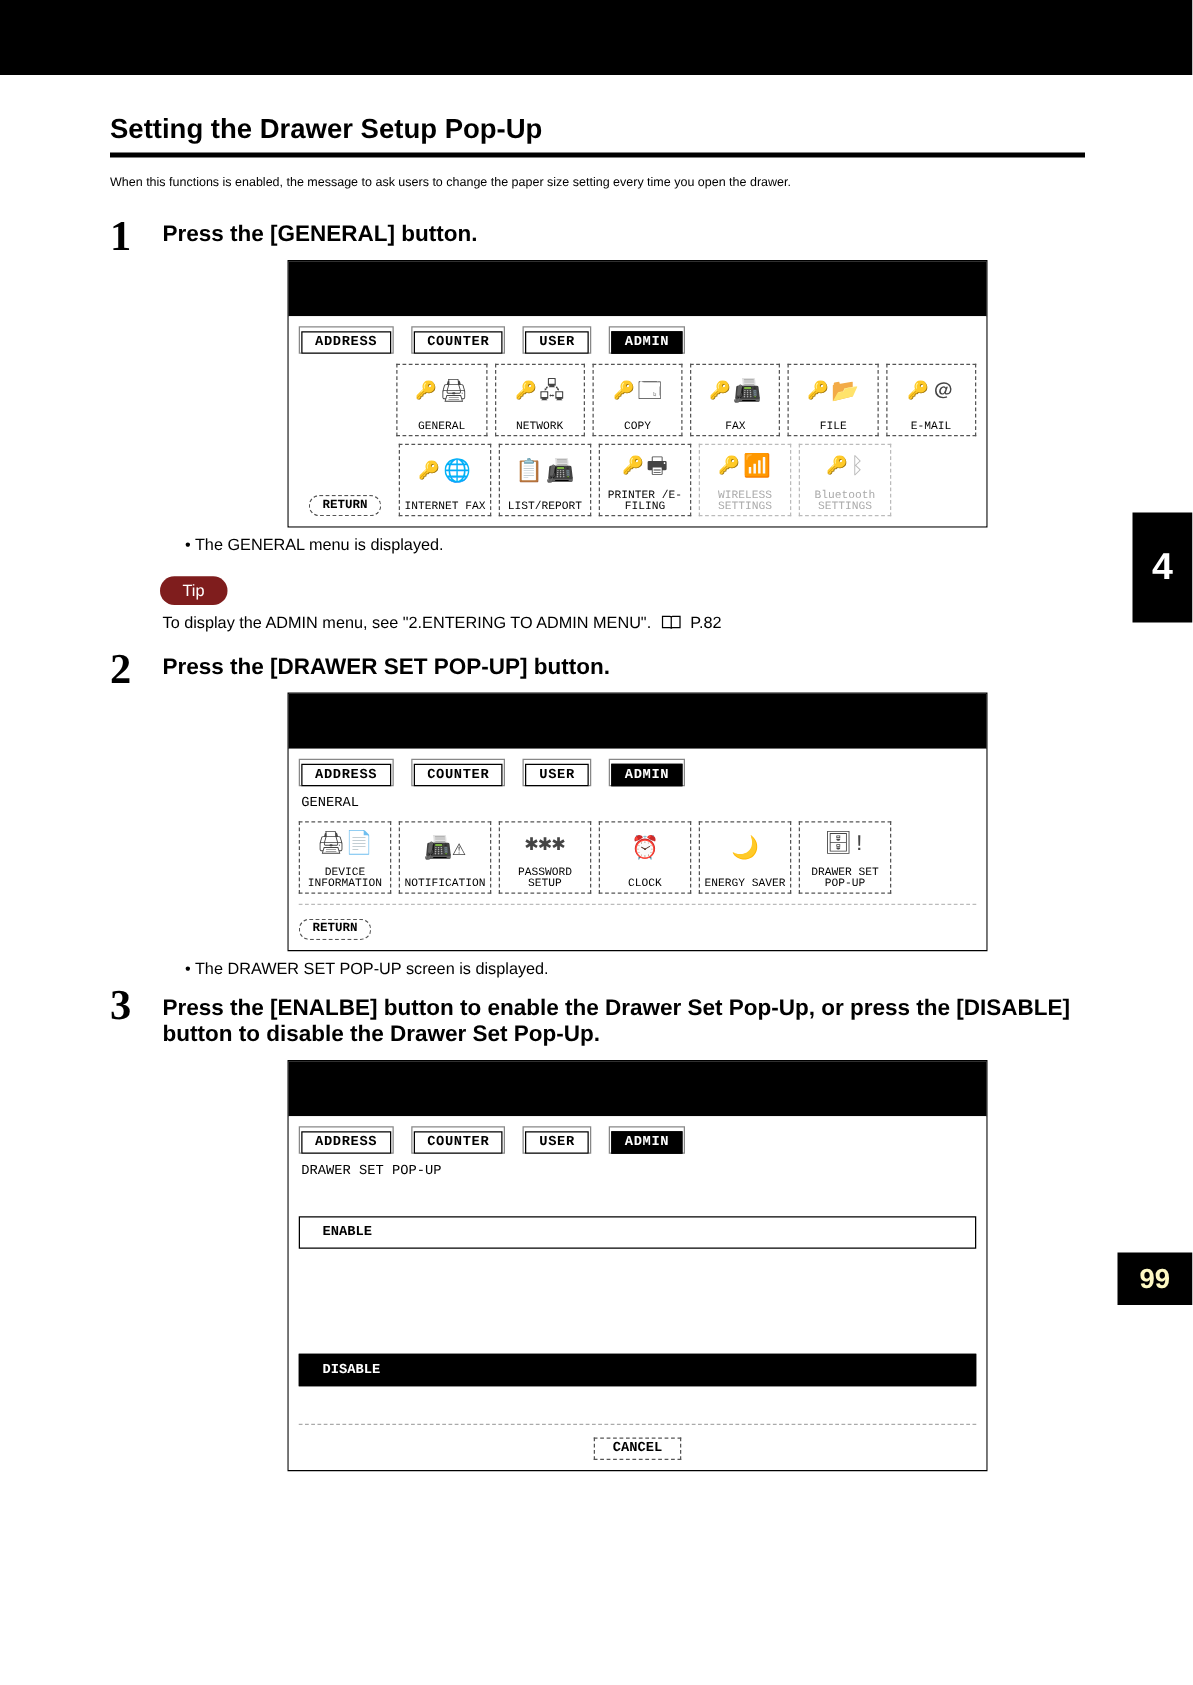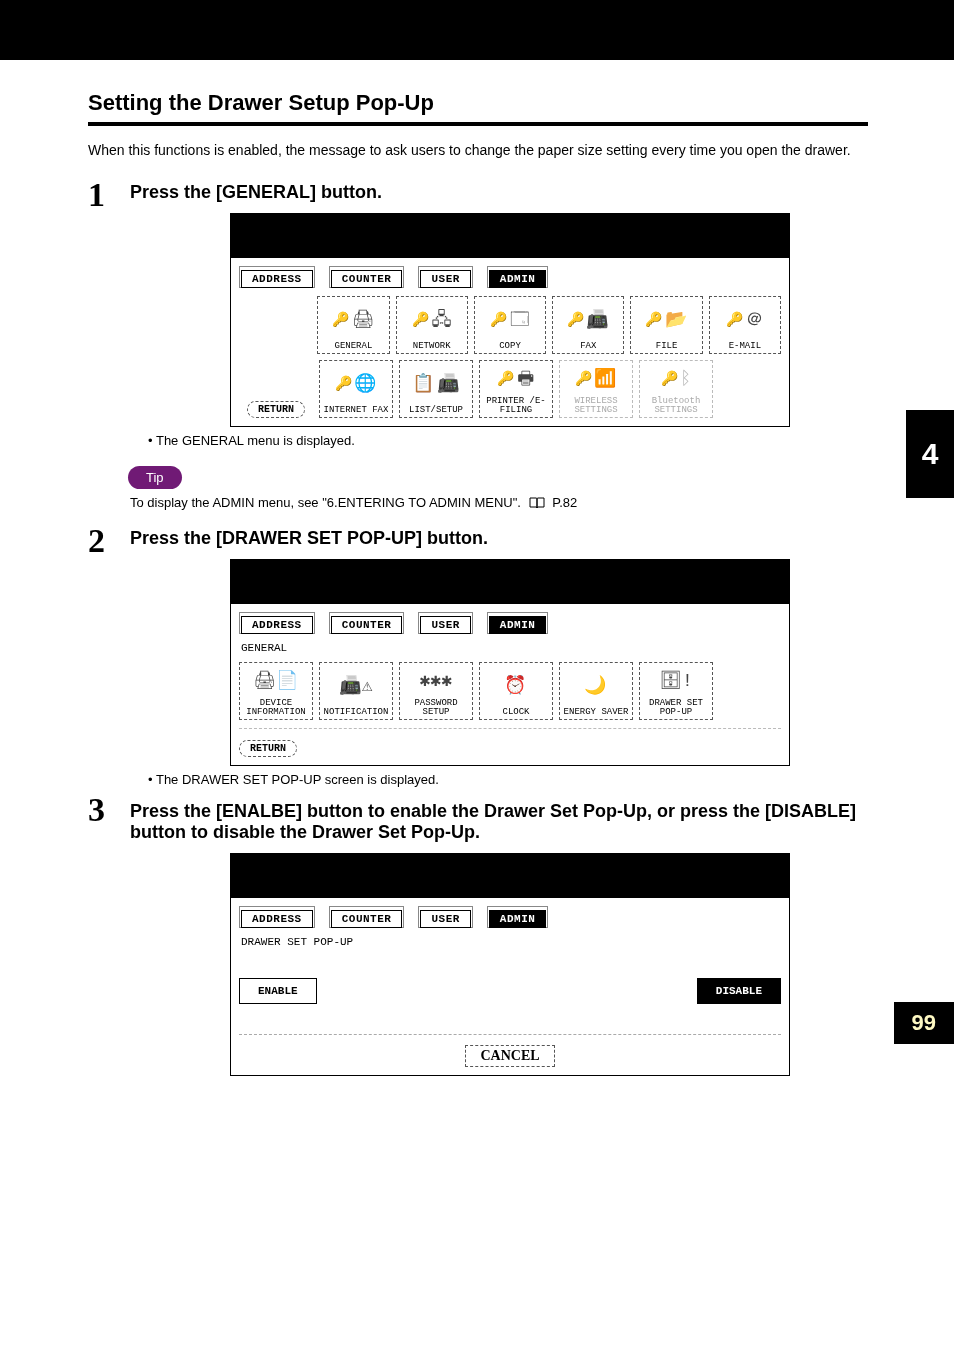--- a/index.html
+++ b/index.html
@@ -2,28 +2,28 @@
 <html><head>
 <meta charset="utf-8">
 <style>
   * { box-sizing: border-box; margin: 0; padding: 0; }
   html, body { width: 954px; height: 1348px; background: #fff; font-family: Arial, Helvetica, sans-serif; color: #000; }
   .page { position: relative; width: 954px; height: 1044px; }
   .topbar { position: absolute; top: 0; left: 0; width: 954px; height: 60px; background: #000; }
   .content { position: absolute; top: 90px; left: 88px; width: 780px; }
   .section-title { font-size: 22px; font-weight: bold; margin-bottom: 6px; }
   .thick-rule { height: 4px; background: #000; margin-bottom: 14px; }
-  .intro { font-size: 14px; line-height: 1.45; margin-bottom: 22px; }
+  .intro { font-size: 10px; line-height: 1.45; margin-bottom: 22px; }
   .step { position: relative; padding-left: 42px; margin-bottom: 8px; }
   .stepnum { position: absolute; left: 0; top: -6px; font-size: 34px; font-weight: 900; font-family: Georgia, 'Times New Roman', serif; }
   .step-heading { font-size: 18px; font-weight: bold; margin-bottom: 10px; }
   .step-heading.pad { padding-top: 4px; }
   .bullet { font-size: 13px; margin: 2px 0 10px 18px; }
   .bullet::before { content: "•  "; }
-  .tip-badge { display: inline-block; background: #701a75; color: #fff; border-radius: 14px; padding: 4px 18px; font-size: 13px; margin: 8px 0 6px 40px; }
+  .tip-badge { display: inline-block; background: #7f1d1d; color: #fff; border-radius: 14px; padding: 4px 18px; font-size: 13px; margin: 8px 0 6px 40px; }
   .tip-text { font-size: 13px; margin: 0 0 18px 42px; }
   .book-icon { display: inline-block; vertical-align: -2px; margin: 0 4px; }
 
   
   .screen { width: 560px; margin: 8px 0 6px 100px; border: 1px solid #000; background: #fff; }
   .screen-header { height: 44px; background: #000; }
   .screen-body { padding: 8px; background: #fff; }
   .tabs { display: flex; gap: 14px; margin-bottom: 8px; }
   .tab { font-family: 'Courier New', monospace; font-size: 11px; font-weight: bold; letter-spacing: 0.5px; padding: 2px 10px; border: 1px solid #000; background: #fff; }
   .tab.active { background: #000; color: #fff; border: 1px solid #000; }
@@ -32,25 +32,25 @@
   .menu-btn.dis { color: #aaa; border-color: #bbb; }
   .menu-btn .ico { flex: 1; display: flex; align-items: center; justify-content: center; font-size: 18px; color: #444; gap: 2px; }
   .menu-btn.dis .ico { color: #bbb; }
   .key { font-size: 14px; }
   .return-btn { display: inline-block; border: 1px dashed #555; border-radius: 14px; font-family: 'Courier New', monospace; font-size: 10px; font-weight: bold; padding: 2px 10px; }
   .row1 { display: flex; gap: 6px; align-items: flex-end; }
   .spacer { width: 74px; }
 
   .breadcrumb { font-family: 'Courier New', monospace; font-size: 11px; margin: 2px 0 8px 2px; }
 
-  .option-row { display: flex; gap: 40px; justify-content: space-between; margin: 30px 0; }
+  .option-row { display: flex; gap: 84px; justify-content: space-between; margin: 30px 0; flex-direction: column; }
   .opt-btn { font-family: 'Courier New', monospace; font-size: 11px; font-weight: bold; padding: 6px 18px; border: 1px solid #000; }
   .opt-btn.sel { background: #000; color: #fff; }
   .cancel-row { display:flex; justify-content:center; border-top: 1px dashed #aaa; padding-top: 10px; }
-  .cancel-btn { font-family: Liberation Serif, serif; font-size: 14px; font-weight: bold; border: 1px dashed #555; padding: 2px 14px; }
+  .cancel-btn { font-family: Liberation Mono, monospace; font-size: 11px; font-weight: bold; border: 1px dashed #555; padding: 2px 14px; }
 
   
   .side-tab { position: absolute; right: 0; top: 410px; width: 48px; height: 88px; background: #000; color: #fff; display: flex; align-items: center; justify-content: center; font-size: 30px; font-weight: bold; }
   .page-num { position: absolute; right: 0; bottom: 0; background: #000; color: #fef9c3; font-size: 22px; font-weight: bold; padding: 8px 18px; }
   .dashed-sep { border-top: 1px dashed #bbb; margin: 8px 0; }
 </style>
 </head>
 <body>
 
 <div class="page">
@@ -131,21 +131,21 @@
                   <span class="key">🔑</span>
                   <span>🌐</span>
                 </div>
                 <span>INTERNET FAX</span>
               </div>
             <div class="menu-btn">
                 <div class="ico">
                   <span>📋</span>
                   <span>📠</span>
                 </div>
-                <span>LIST/SETUP</span>
+                <span>LIST/REPORT</span>
               </div>
             <div class="menu-btn">
                 <div class="ico">
                   <span class="key">🔑</span>
                   <span>🖶</span>
                 </div>
                 <span>PRINTER /E-FILING</span>
               </div>
             <div class="menu-btn dis">
                 <div class="ico">
@@ -163,21 +163,21 @@
               </div>
           </div>
         </div>
       </div>
 
       <div class="bullet">The GENERAL menu is displayed.</div>
     </div>
 
     <div class="tip-badge">Tip</div>
     <p class="tip-text">
-      <span>To display the ADMIN menu, see "6.ENTERING TO ADMIN MENU".  </span>
+      <span>To display the ADMIN menu, see "2.ENTERING TO ADMIN MENU".  </span>
       <svg class="book-icon" width="16" height="12" viewBox="0 0 16 12">
           <path d="M1 1 h6 a1 1 0 0 1 1 1 v9 a1 1 0 0 0 -1 -1 h-6 z M15 1 h-6 a1 1 0 0 0 -1 1 v9 a1 1 0 0 1 1 -1 h6 z" fill="none" stroke="#000" stroke-width="1"></path>
         </svg>
       <span> P.82</span>
     </p>
 
     
     <div class="step">
       <div class="stepnum">2</div>
       <div class="step-heading">Press the [DRAWER SET POP-UP] button.</div>

